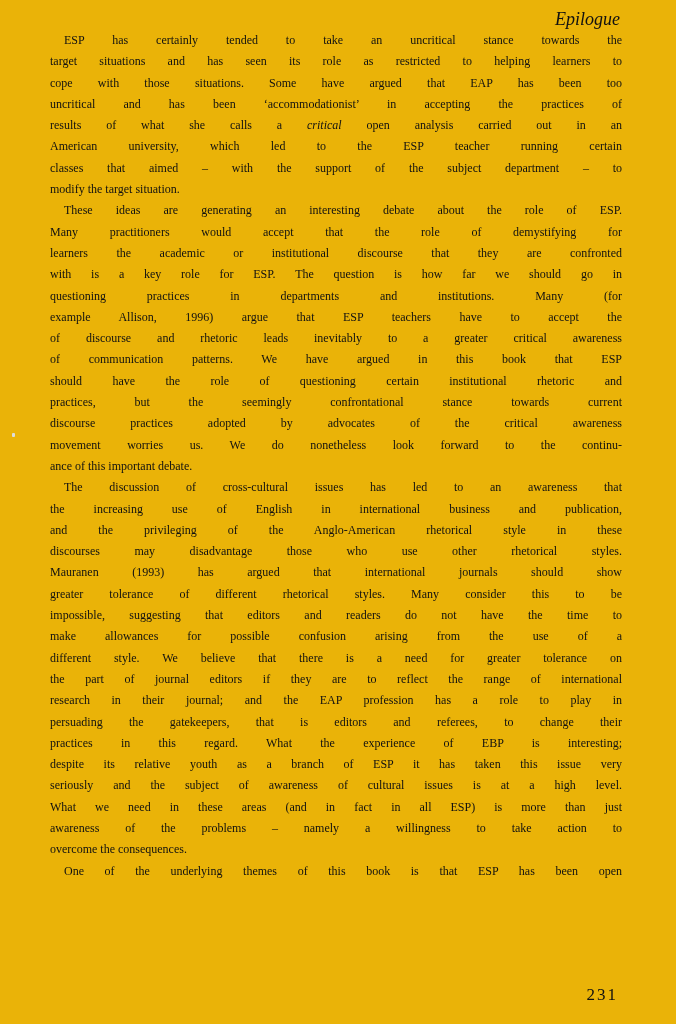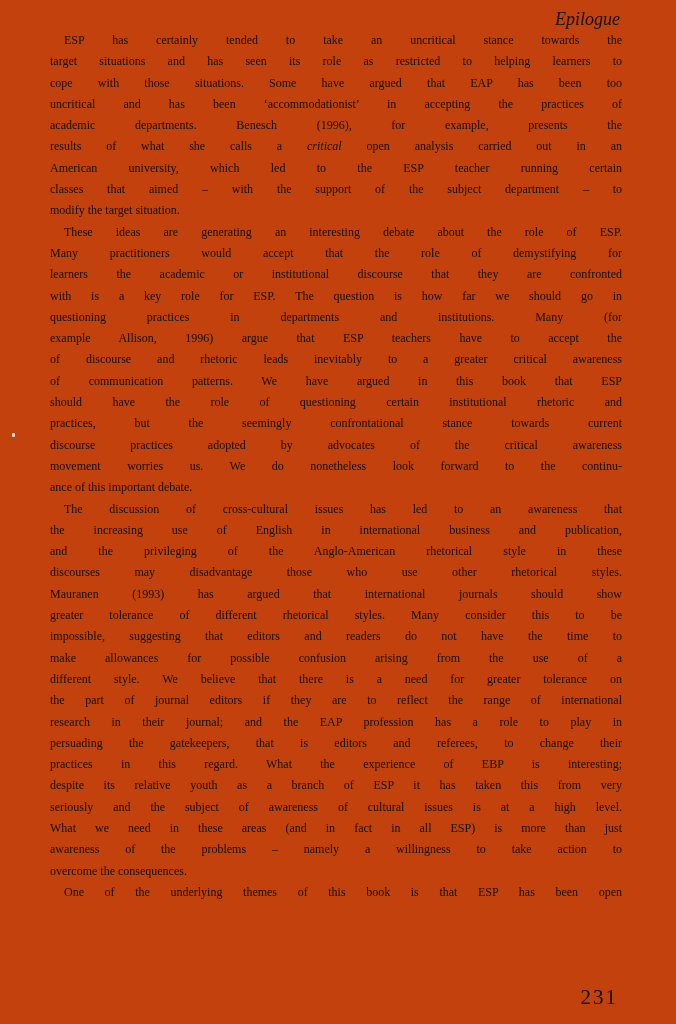--- a/index.html
+++ b/index.html
@@ -1,38 +1,38 @@
 <!DOCTYPE html>
 <html><head>
 <meta charset="utf-8">
 <style>
   html, body { margin: 0; padding: 0; background: #ffffff; }
   body { width: 676px; height: 1024px; position: relative; overflow: hidden; }
   .page {
     position: absolute; left: 0; top: 0; width: 676px; height: 1024px;
-    background: #c2410c; color: #111111;
+    background: #eab308; color: #111111;
     font-family: "Liberation Serif", "DejaVu Serif", serif;
   }
   .running-head {
     position: absolute; right: 56px; top: 8px;
     font-style: italic; font-size: 18px; line-height: 22px;
   }
   .body-text {
     position: absolute; left: 50px; top: 30px; width: 572px;
     font-size: 12px; line-height: 21.3px;
   }
   .line {
     display: block; white-space: nowrap; text-align: justify;
     text-align-last: justify; height: 21.3px; overflow: visible;
   }
   .line.last { text-align-last: left; }
   .line.indent { padding-left: 14px; }
   .folio {
     position: absolute; right: 58px; top: 985px;
-    font-size: 21px; letter-spacing: 2px;
+    font-size: 17px; letter-spacing: 2px;
   }
   .margin-dot {
     position: absolute; left: 12px; top: 433px; width: 3px; height: 4px;
     background: #dcdcdc; border-radius: 1px;
   }
   em { font-style: italic; }
 </style>
 </head>
 <body>
 
@@ -41,21 +41,20 @@
 
   <div class="margin-dot"></div>
 
   <div class="body-text">
 
     <div>
       <span class="line indent">ESP has certainly tended to take an uncritical stance towards the</span>
       <span class="line">target situations and has seen its role as restricted to helping learners to</span>
       <span class="line">cope with those situations. Some have argued that EAP has been too</span>
       <span class="line">uncritical and has been ‘accommodationist’ in accepting the practices of</span>
-      <span class="line">academic departments. Benesch (1996), for example, presents the</span>
       <span class="line"><span>results of what she calls a </span><em>critical</em><span> open analysis carried out in an</span></span>
       <span class="line">American university, which led to the ESP teacher running certain</span>
       <span class="line">classes that aimed – with the support of the subject department – to</span>
       <span class="line last">modify the target situation.</span>
     </div>
 
     <div>
       <span class="line indent">These ideas are generating an interesting debate about the role of ESP.</span>
       <span class="line">Many practitioners would accept that the role of demystifying for</span>
       <span class="line">learners the academic or institutional discourse that they are confronted</span>
@@ -78,21 +77,21 @@
       <span class="line">discourses may disadvantage those who use other rhetorical styles.</span>
       <span class="line">Mauranen (1993) has argued that international journals should show</span>
       <span class="line">greater tolerance of different rhetorical styles. Many consider this to be</span>
       <span class="line">impossible, suggesting that editors and readers do not have the time to</span>
       <span class="line">make allowances for possible confusion arising from the use of a</span>
       <span class="line">different style. We believe that there is a need for greater tolerance on</span>
       <span class="line">the part of journal editors if they are to reflect the range of international</span>
       <span class="line">research in their journal; and the EAP profession has a role to play in</span>
       <span class="line">persuading the gatekeepers, that is editors and referees, to change their</span>
       <span class="line">practices in this regard. What the experience of EBP is interesting;</span>
-      <span class="line">despite its relative youth as a branch of ESP it has taken this from very</span>
+      <span class="line">despite its relative youth as a branch of ESP it has taken this issue very</span>
       <span class="line">seriously and the subject of awareness of cultural issues is at a high level.</span>
       <span class="line">What we need in these areas (and in fact in all ESP) is more than just</span>
       <span class="line">awareness of the problems – namely a willingness to take action to</span>
       <span class="line last">overcome the consequences.</span>
     </div>
 
     <div>
       <span class="line indent">One of the underlying themes of this book is that ESP has been open</span>
     </div>
   </div>

